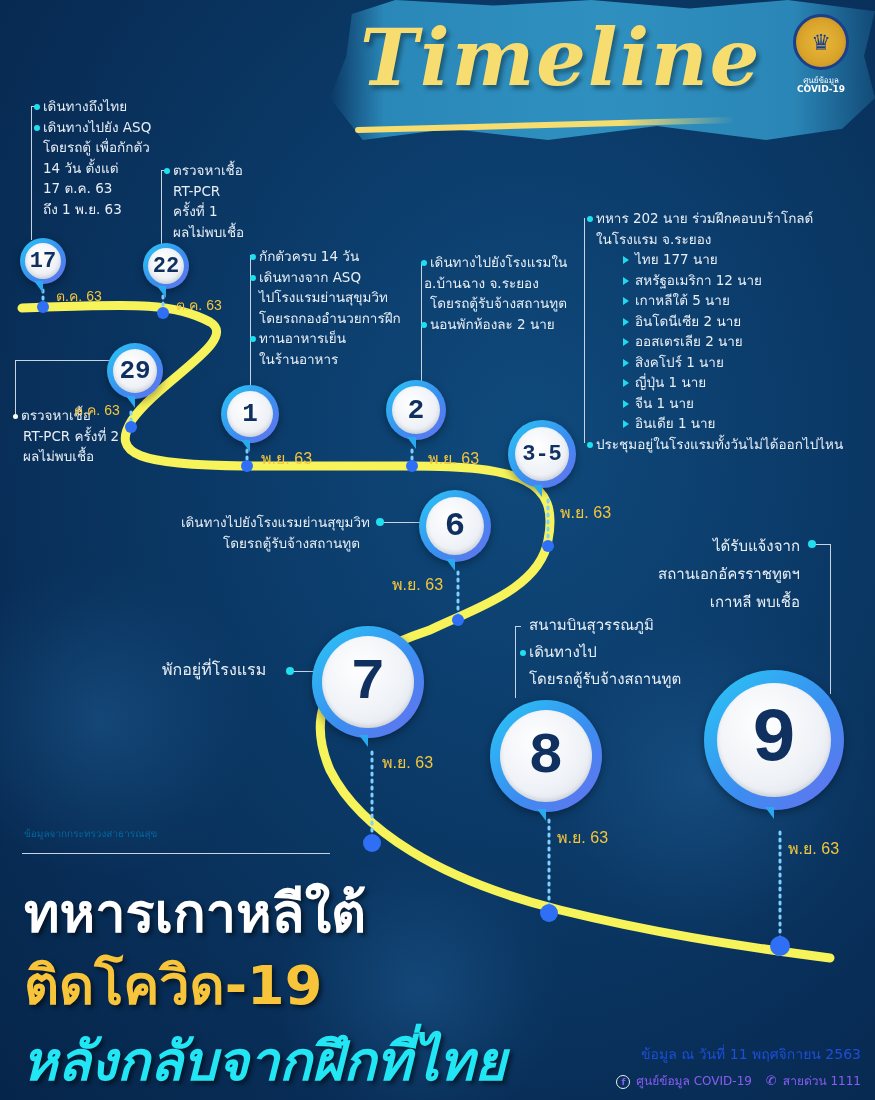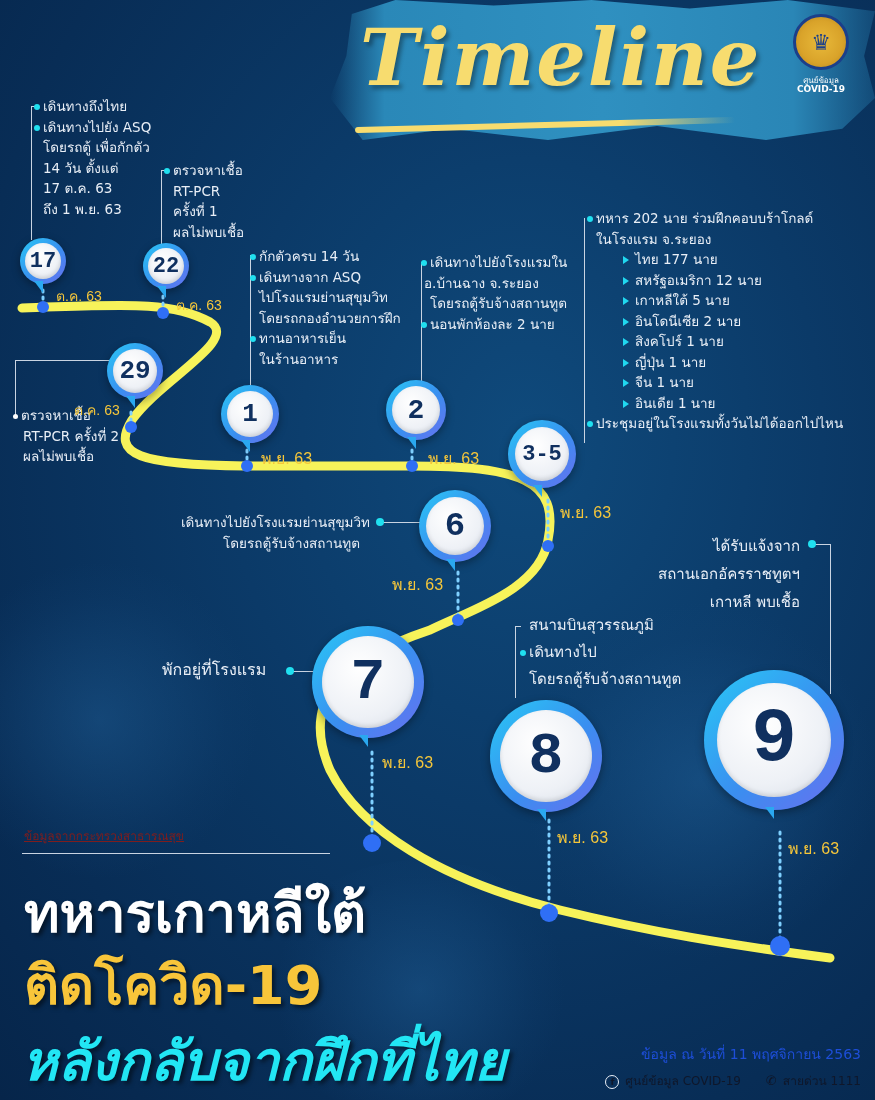--- a/index.html
+++ b/index.html
@@ -62,27 +62,27 @@
   }
   .date { position: absolute; color: #f5c63a; font-family: "Liberation Sans", sans-serif; font-size: 16px; white-space: nowrap; }
   .date.small { font-size: 14px; }
   .note { position: absolute; font-size: 13.5px; line-height: 20.5px; color: #e8eef6; white-space: nowrap; }
   .note .dot { display: inline-block; width: 6px; height: 6px; border-radius: 50%; background: #20e0f0; margin-right: 3px; vertical-align: middle; }
   .note .tri { display: inline-block; width: 0; height: 0; border-top: 4px solid transparent; border-bottom: 4px solid transparent; border-left: 6px solid #20d8f0; margin-right: 6px; vertical-align: middle; }
   .vline { position: absolute; background: #c9d4e2; width: 1px; }
   .hline { position: absolute; background: #c9d4e2; height: 1px; }
   .cdot { position: absolute; width: 8px; height: 8px; border-radius: 50%; background: #20e0f0; }
 
-  .source { position: absolute; left: 24px; top: 826px; font-size: 12px; color: #7f1d1d; text-decoration: underline; }
+  .source { position: absolute; left: 24px; top: 826px; font-size: 10px; color: #0369a1; }
   .source-line { position: absolute; left: 22px; top: 853px; width: 308px; height: 1px; background: #c9d4e2; }
   .h1 { position: absolute; left: 24px; top: 870px; font-size: 54px; font-weight: bold; color: #ffffff; text-shadow: 3px 3px 4px rgba(0,0,0,0.5); white-space: nowrap; }
   .h2 { position: absolute; left: 24px; top: 942px; font-size: 54px; font-weight: bold; color: #f8c53a; text-shadow: 3px 3px 4px rgba(0,0,0,0.5); white-space: nowrap; }
   .h3 { position: absolute; left: 22px; top: 1018px; font-size: 54px; font-weight: bold; font-style: italic; color: #22e6f4; text-shadow: 3px 3px 4px rgba(0,0,0,0.5); white-space: nowrap; }
   .asof { position: absolute; right: 14px; top: 1043px; font-size: 14px; color: #1d4ed8; white-space: nowrap; }
-  .footer { position: absolute; right: 14px; top: 1071px; font-size: 12px; color: #0f172a; display: flex; gap: 25px; align-items: center; white-space: nowrap; justify-content: flex-end; }
+  .footer { position: absolute; right: 14px; top: 1071px; font-size: 12px; color: #8b5cf6; display: flex; gap: 14px; align-items: center; white-space: nowrap; justify-content: flex-end; }
   .footer .ic { display: inline-flex; width: 14px; height: 14px; border: 1px solid #e8eef6; border-radius: 50%; align-items: center; justify-content: center; font-size: 9px; margin-right: 6px; font-weight: bold; }
   .footer .ph { margin-right: 6px; font-size: 13px; }
 </style>
 </head>
 <body>
 
 <div class="bg-virus" style="left:520px;top:600px;width:360px;height:360px;"></div>
 <div class="bg-virus" style="left:-60px;top:560px;width:320px;height:320px;"></div>
 <div class="bg-virus" style="left:260px;top:860px;width:320px;height:260px;"></div>
 
@@ -191,20 +191,21 @@
 <div class="date" style="left:428px;top:446px;">พ.ย. 63</div>
 
 <div class="vline" style="left:584px;top:218px;height:225px;"></div>
 <div class="note" style="left:587px;top:208px;">
   <div><span class="dot"></span><span>ทหาร 202 นาย ร่วมฝึกคอบบร้าโกลด์</span></div>
   <div style="padding-left:9px">ในโรงแรม จ.ระยอง</div>
   <div style="padding-left:36px"><span class="tri"></span><span>ไทย 177 นาย</span></div>
   <div style="padding-left:36px"><span class="tri"></span><span>สหรัฐอเมริกา 12 นาย</span></div>
   <div style="padding-left:36px"><span class="tri"></span><span>เกาหลีใต้ 5 นาย</span></div>
   <div style="padding-left:36px"><span class="tri"></span><span>อินโดนีเซีย 2 นาย</span></div>
+  <div style="padding-left:36px"><span class="tri"></span><span>ออสเตรเลีย 2 นาย</span></div>
   <div style="padding-left:36px"><span class="tri"></span><span>สิงคโปร์ 1 นาย</span></div>
   <div style="padding-left:36px"><span class="tri"></span><span>ญี่ปุ่น 1 นาย</span></div>
   <div style="padding-left:36px"><span class="tri"></span><span>จีน 1 นาย</span></div>
   <div style="padding-left:36px"><span class="tri"></span><span>อินเดีย 1 นาย</span></div>
   <div><span class="dot"></span><span>ประชุมอยู่ในโรงแรมทั้งวันไม่ได้ออกไปไหน</span></div>
 </div>
 <div class="pin" style="left:508px;top:420px;width:68px;height:68px;">
     <div class="face" style="width:54px;height:54px;font-size:22px;">3-5</div>
   </div>
 <div class="date" style="left:560px;top:500px;">พ.ย. 63</div>

